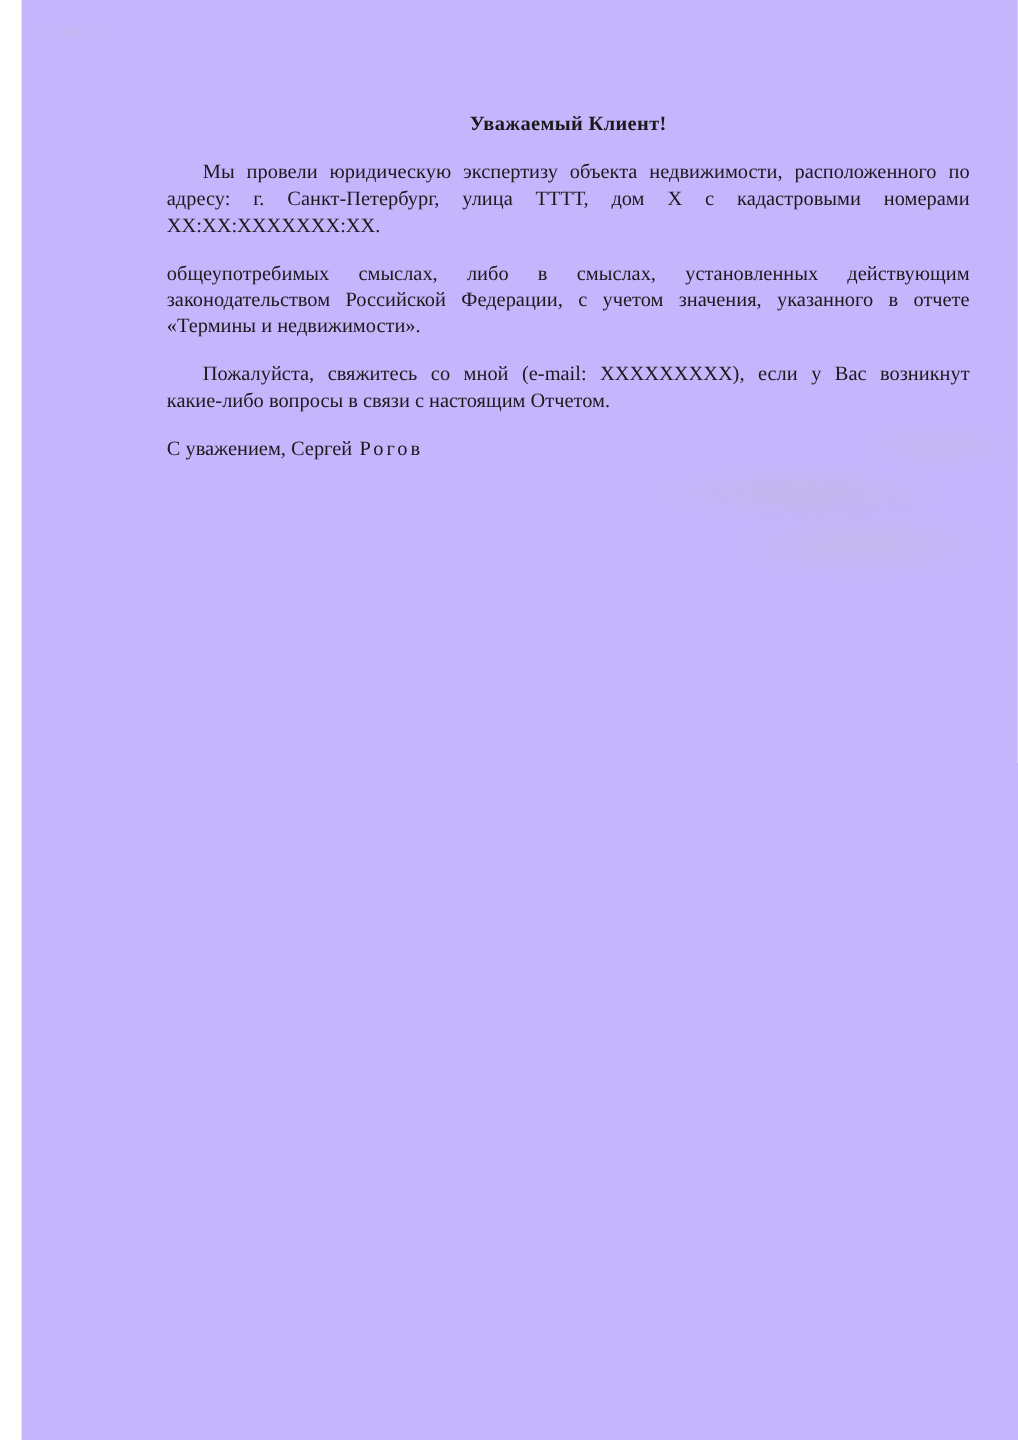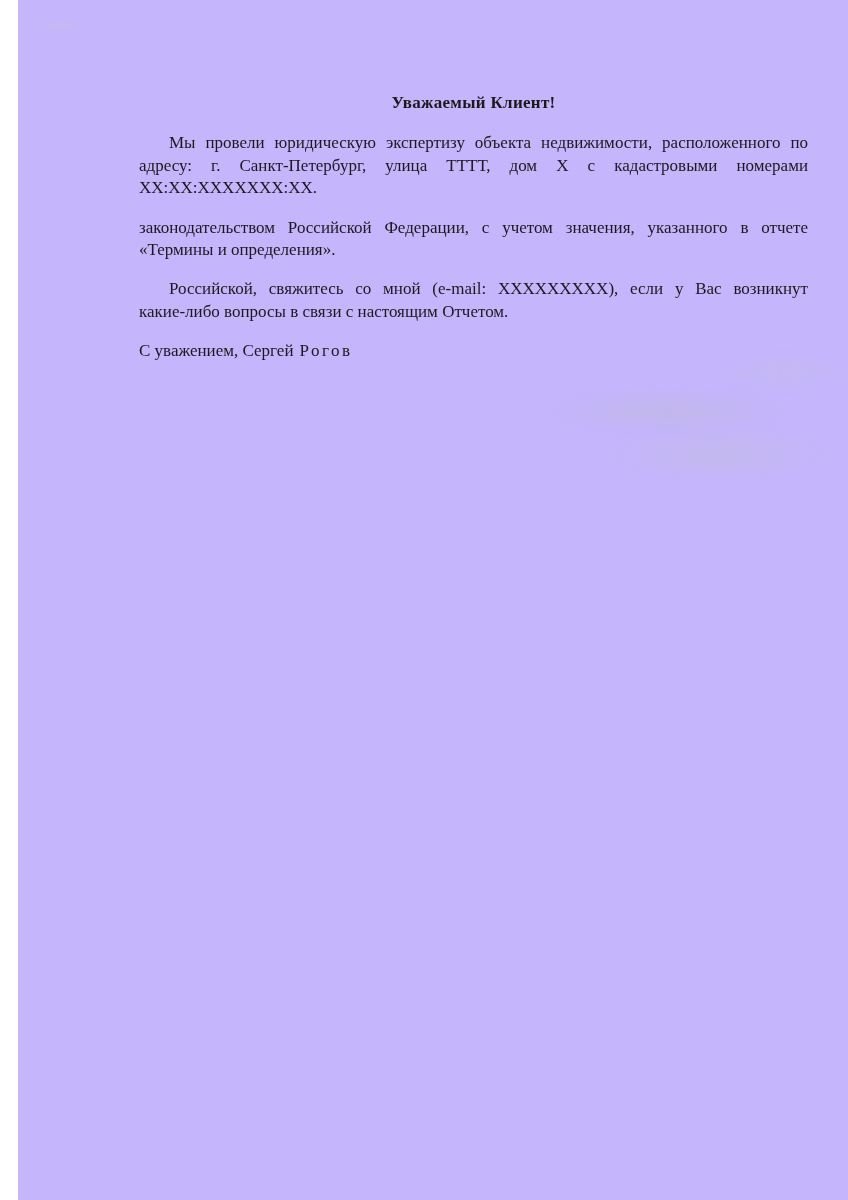--- a/index.html
+++ b/index.html
@@ -101,25 +101,26 @@
   <div class="content">
     <p class="doc-title">Уважаемый Клиент!</p>
 
     <div id="paragraphs">
         <div class="para">
           <div class="line first">Мы провели юридическую экспертизу объекта недвижимости, расположенного по</div>
           <div class="line">адресу: г. Санкт-Петербург, улица ТТТТ, дом Х с кадастровыми номерами</div>
           <div class="line last">XX:XX:XXXXXXX:XX.</div>
         </div>
         <div class="para">
+          <div class="line">общеупотребимых смыслах, либо в смыслах, установленных действующим</div>
           <div class="line">законодательством Российской Федерации, с учетом значения, указанного в отчете</div>
-          <div class="line last">«Термины и определения».</div>
+          <div class="line last">«Термины и недвижимости».</div>
         </div>
         <div class="para">
-          <div class="line first">Российской, свяжитесь со мной (e-mail: XXXXXXXXX), если у Вас возникнут</div>
+          <div class="line first">Пожалуйста, свяжитесь со мной (e-mail: XXXXXXXXX), если у Вас возникнут</div>
           <div class="line last">какие-либо вопросы в связи с настоящим Отчетом.</div>
         </div>
       </div>
 
     <div class="signature">
       <span class="sig-prefix">С уважением, Сергей</span><span class="sig-name">Рогов</span>
     </div>
   </div>
 
   <div class="artifact a1"></div>

